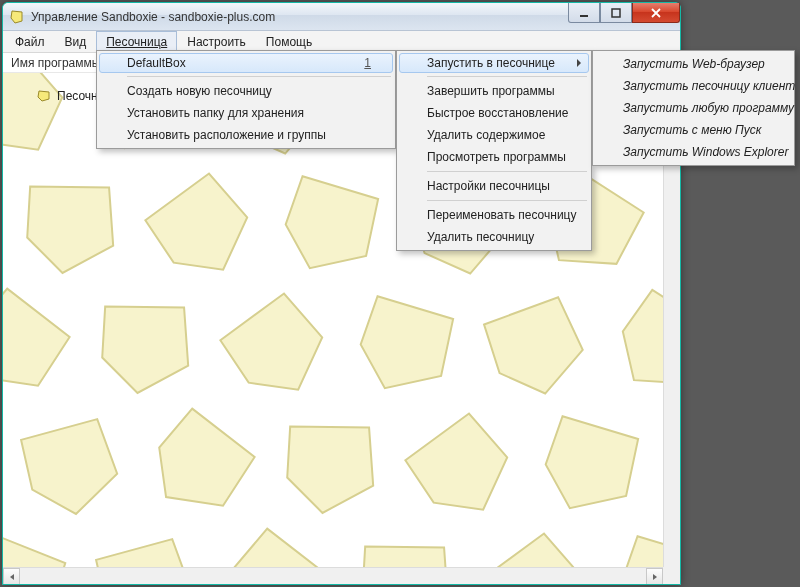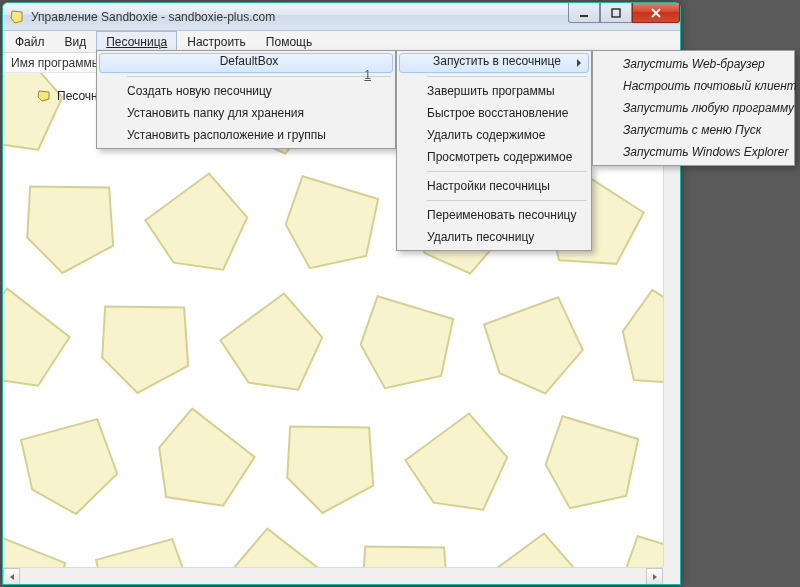--- a/index.html
+++ b/index.html
@@ -67,21 +67,21 @@
     position: absolute; background:#f2f2f2; border:1px solid #9b9b9b;
     box-shadow: 3px 3px 6px rgba(0,0,0,0.25);
     padding: 2px;
   }
   .dropdown .row {
     height: 22px; display:flex; align-items:center; padding: 0 22px 0 28px;
     color:#222; white-space:nowrap; position:relative;
   }
   .dropdown .row.highlight {
     background: linear-gradient(to bottom,#eaf3fd,#d7e8fb);
-    border:1px solid #a6c8ef; border-radius:3px; padding:0 21px 0 27px; height:20px;flex-direction:column;
+    border:1px solid #a6c8ef; border-radius:3px; padding:0 21px 0 27px; height:20px;
   }
   .dropdown .sep { height:1px; background:#d0d0d0; margin:3px 2px 3px 28px;}
   .dropdown .shortcut { margin-left:auto; text-decoration: underline; color:#555; padding-left:40px;}
   .dropdown .arrow { position:absolute; right:6px; top:50%; transform:translateY(-50%); }
 
   #menu1 { left: 96px; top: 50px; width: 300px; }
   #menu2 { left: 396px; top: 50px; width: 196px; }
   #menu3 { left: 592px; top: 50px; width: 203px; font-style: italic; }
 
   .scrollbar-v { position:absolute; right:0; top:0; bottom:0; width:17px; background:#f0f0f0; border-left:1px solid #dcdcdc;}
@@ -308,41 +308,41 @@
   <div class="row">
       <span>Завершить программы</span>
     </div>
   <div class="row">
       <span>Быстрое восстановление</span>
     </div>
   <div class="row">
       <span>Удалить содержимое</span>
     </div>
   <div class="row">
-      <span>Просмотреть содержимое</span>
+      <span>Просмотреть программы</span>
     </div>
   <div class="sep"></div>
   <div class="row">
       <span>Настройки песочницы</span>
     </div>
   <div class="sep"></div>
   <div class="row">
       <span>Переименовать песочницу</span>
     </div>
   <div class="row">
       <span>Удалить песочницу</span>
     </div>
 </div>
 
 <div class="dropdown" id="menu3">
   <div class="row">
       <span>Запустить Web-браузер</span>
     </div>
   <div class="row">
-      <span>Настроить почтовый клиент</span>
+      <span>Запустить песочницу клиент</span>
     </div>
   <div class="row">
       <span>Запустить любую программу</span>
     </div>
   <div class="row">
       <span>Запустить с меню Пуск</span>
     </div>
   <div class="row">
       <span>Запустить Windows Explorer</span>
     </div>

